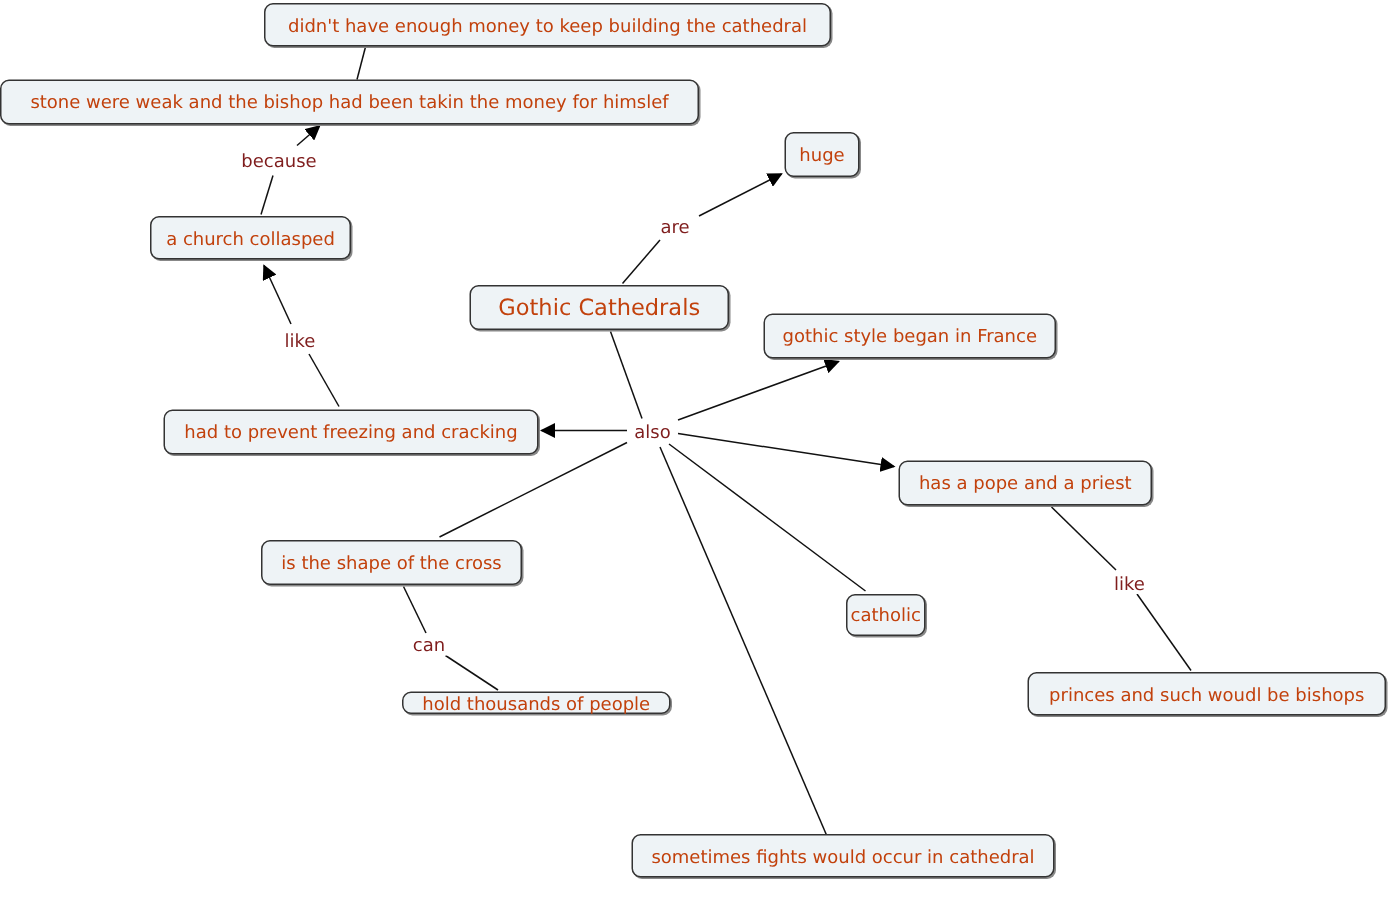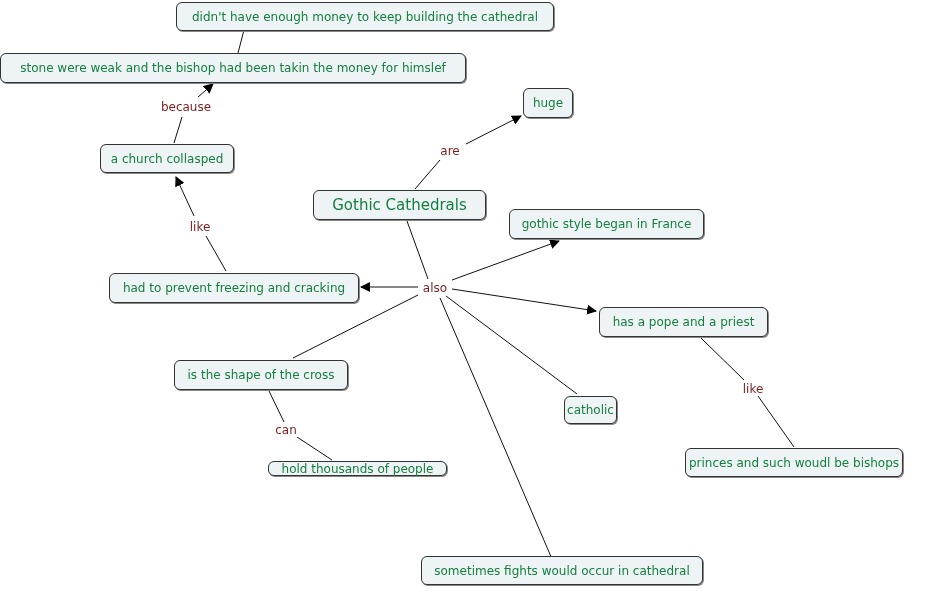--- a/index.html
+++ b/index.html
@@ -1,20 +1,20 @@
 <!DOCTYPE html>
 <html><head>
 <meta charset="utf-8">
 <style>
   html, body { margin:0; padding:0; background:#ffffff; }
   body { width:926px; height:599px; position:relative; overflow:hidden;
          font-family:"DejaVu Sans", sans-serif; }
   #links { position:absolute; left:0; top:0; width:926px; height:599px; }
   .node { position:absolute; box-sizing:border-box; background:#eef3f6;
-          border:1px solid #333; border-radius:6px; font-size:12px; color:#15803d;
+          border:1px solid #333; border-radius:6px; font-size:12px; color:#c2410c;
           display:flex; align-items:center; justify-content:center; white-space:nowrap;
           box-shadow:1px 1px 0 #888; }
   .node.main { font-size:15px; }
   .lbl { position:absolute; font-size:12px; color:#7f1d1d; background:#fff;
          transform:translate(-50%,-50%); padding:0 2px; white-space:nowrap; }
 </style>
 </head>
 <body>
 
 <svg id="links">
@@ -49,21 +49,21 @@
 <div class="node" style="left:0px;top:53px;width:466px;height:30px;">stone were weak and the bishop had been takin the money for himslef</div>
 <div class="node" style="left:100px;top:144px;width:134px;height:29px;">a church collasped</div>
 <div class="node" style="left:523px;top:88px;width:50px;height:30px;">huge</div>
 <div class="node main" style="left:313px;top:190px;width:173px;height:30px;">Gothic Cathedrals</div>
 <div class="node" style="left:509px;top:209px;width:195px;height:30px;">gothic style began in France</div>
 <div class="node" style="left:109px;top:273px;width:250px;height:30px;">had to prevent freezing and cracking</div>
 <div class="node" style="left:599px;top:307px;width:169px;height:30px;">has a pope and a priest</div>
 <div class="node" style="left:174px;top:360px;width:174px;height:30px;">is the shape of the cross</div>
 <div class="node" style="left:564px;top:396px;width:53px;height:28px;">catholic</div>
 <div class="node" style="left:268px;top:461px;width:179px;height:15px;">hold thousands of people</div>
-<div class="node" style="left:685px;top:448px;width:218px;height:29px;">princes and such woudl be bishops</div>
+<div class="node" style="left:685px;top:448px;width:239px;height:29px;">princes and such woudl be bishops</div>
 <div class="node" style="left:421px;top:556px;width:282px;height:29px;">sometimes fights would occur in cathedral</div>
 
 <span class="lbl" style="left:186px;top:107px;">because</span>
 <span class="lbl" style="left:450px;top:151px;">are</span>
 <span class="lbl" style="left:200px;top:227px;">like</span>
 <span class="lbl" style="left:435px;top:288px;">also</span>
 <span class="lbl" style="left:286px;top:430px;">can</span>
 <span class="lbl" style="left:753px;top:389px;">like</span>
 
 </body></html>

